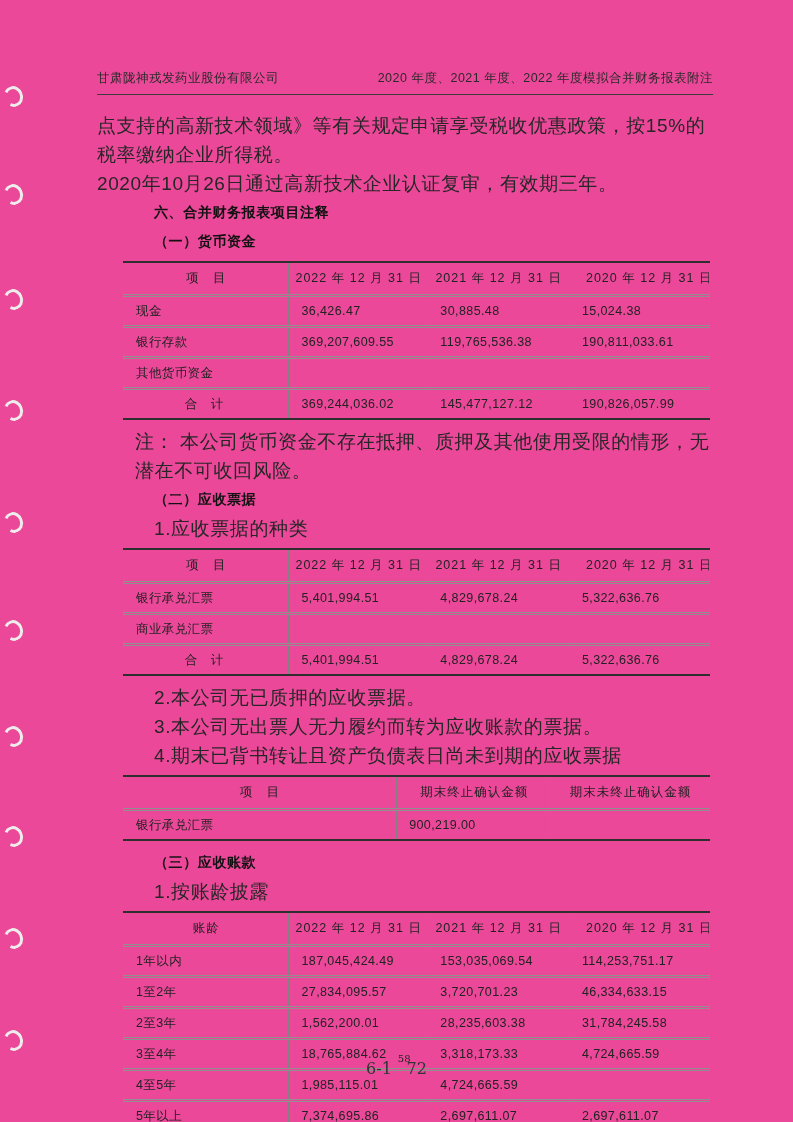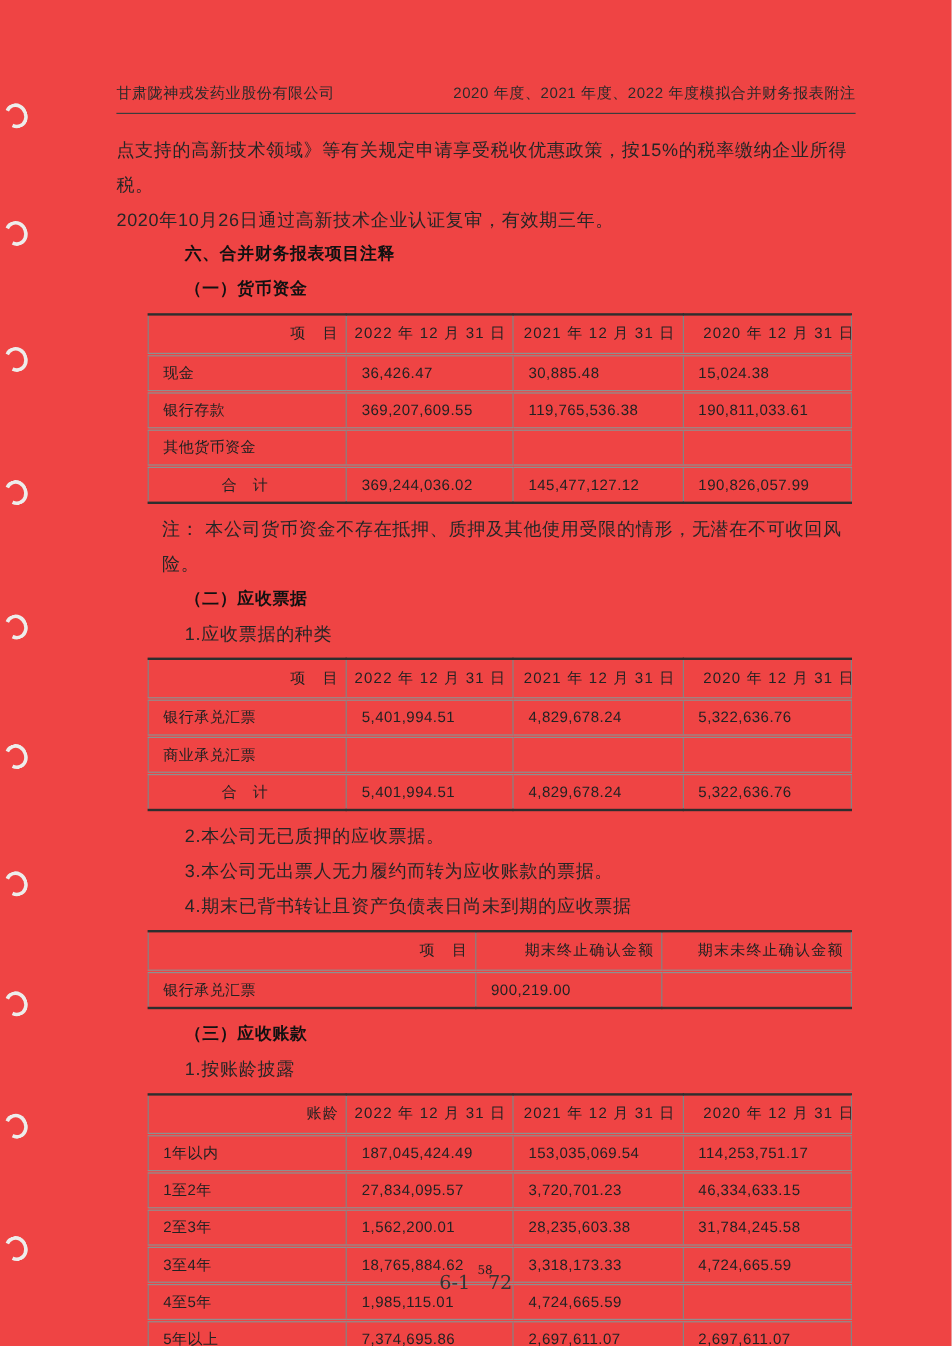--- a/index.html
+++ b/index.html
@@ -1,21 +1,21 @@
 <!DOCTYPE html>
 <html><head>
 <meta charset="utf-8">
 <style>
   html, body { margin:0; padding:0; background:#e9e9e7; }
   .page {
     position: relative;
     width: 793px;
     height: 1122px;
     margin: 0 auto;
-    background: #ef4444;
+    background: #ec4899;
     overflow: hidden;
     font-family: "Liberation Sans", sans-serif;
     color: #262626;
     box-sizing: border-box;
   }
   
   .artifact {
     position: absolute;
     left: 4px;
     width: 13px;
@@ -32,21 +32,21 @@
     display: flex;
     justify-content: space-between;
     align-items: flex-end;
     border-bottom: 1.5px solid #3c3c3c;
     font-size: 12.5px;
     letter-spacing: 0.5px;
     color: #2a2a2a;
   }
   .content { padding: 16px 80px 0 97px; }
   .body-text {
-    font-size: 15px;
+    font-size: 19px;
     line-height: 29px;
     margin: 0;
     letter-spacing: 0.6px;
   }
   .heading {
     font-size: 14px;
     font-weight: bold;
     color: #111;
     line-height: 29px;
     margin: 0;
@@ -66,21 +66,21 @@
     border-bottom: 2.5px solid #2e2e2e;
   }
   .fin th, .fin td {
     border: 1px solid #838383;
     overflow: hidden;
     white-space: nowrap;
   }
   .fin tbody td { border-top: 3px double #8f8f8f; }
   .fin th {
     font-weight: normal;
-    text-align: right;
+    text-align: center;
     height: 31px;
     padding: 0 6px;
     letter-spacing: 1px;
   }
   .fin td {
     height: 28px;
     padding: 0 16px 0 12px;
     text-align: left;
     letter-spacing: 0.4px;
   }

